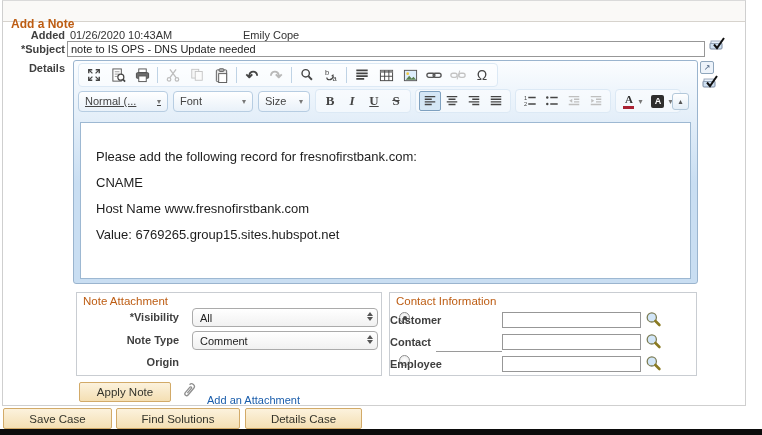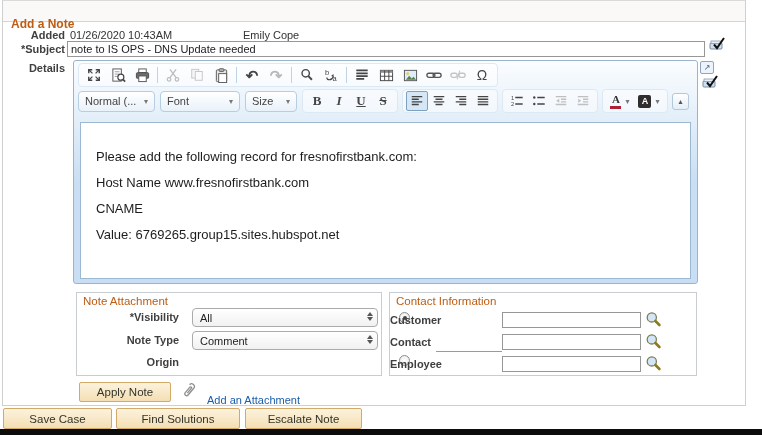--- a/index.html
+++ b/index.html
@@ -217,21 +217,21 @@
                 <rect x="1" y="5" width="7" height="4.6" rx="2.3" fill="none" stroke="#c4c4c4" stroke-width="1.5"></rect>
                 <rect x="10" y="5" width="7" height="4.6" rx="2.3" fill="none" stroke="#c4c4c4" stroke-width="1.5"></rect>
                 <path d="M8 12L11 2" stroke="#c4c4c4" stroke-width="1.2"></path>
               </svg>
             </span>
           <span class="tb-btn glyph" style="font-size:14px;">Ω</span>
         </span>
       </div>
 
       <div class="tb-row tb-row2">
-        <span class="tb-select" style="width:77px;">
+        <span class="tb-select" style="width:90px;text-decoration:underline;">
           <span>Normal (...</span>
           <span class="tb-caret">▾</span>
         </span>
         <span class="tb-select" style="width:80px;">
           <span>Font</span>
           <span class="tb-caret">▾</span>
         </span>
         <span class="tb-select" style="width:52px;">
           <span>Size</span>
           <span class="tb-caret">▾</span>
@@ -308,22 +308,22 @@
             <span class="bgA">A</span>
             <span class="tb-caret">▾</span>
           </span>
         </span>
 
         <span class="collapse-btn">▴</span>
       </div>
 
       <div class="editor-content">
           <div>Please add the following record for fresnofirstbank.com:</div>
+          <div>CNAME</div>
           <div>Host Name www.fresnofirstbank.com</div>
-          <div>CNAME</div>
           <div>Value: 6769265.group15.sites.hubspot.net</div>
         </div>
     </div>
 
     <span class="mini-popup" style="left:697px; top:60px;">↗</span>
     <span style="position:absolute; left:699px; top:73px;">
       <svg width="17" height="15" viewBox="0 0 17 15">
           <rect x="1" y="7" width="12" height="6" rx="1" fill="#cfe0f1" stroke="#7a8aa0"></rect>
           <rect x="2" y="5" width="10" height="2.4" fill="#e8f1fa" stroke="#8a9ab0" stroke-width="0.8"></rect>
           <path d="M5 8.5l3 3.5L15 2" stroke="#111" stroke-width="2" fill="none"></path>
@@ -395,16 +395,16 @@
           <g transform="rotate(40 8 9)">
             <path d="M5.2 3.2a2.7 2.7 0 0 1 5.4 0V12a1.8 1.8 0 0 1-3.6 0V4.8a0.9 0.9 0 0 1 1.8 0V11" fill="none" stroke="#8f8f8f" stroke-width="1.3"></path>
           </g>
         </svg>
     </span>
     <span class="attach-link">Add an Attachment</span>
   </div>
 
   <div class="ps-btn save-btn">Save Case</div>
   <div class="ps-btn find-btn">Find Solutions</div>
-  <div class="ps-btn esc-btn">Escalate Note</div>
+  <div class="ps-btn esc-btn">Details Case</div>
 
   <div class="bottom-bar"></div>
 </div>
 
 </body></html>

